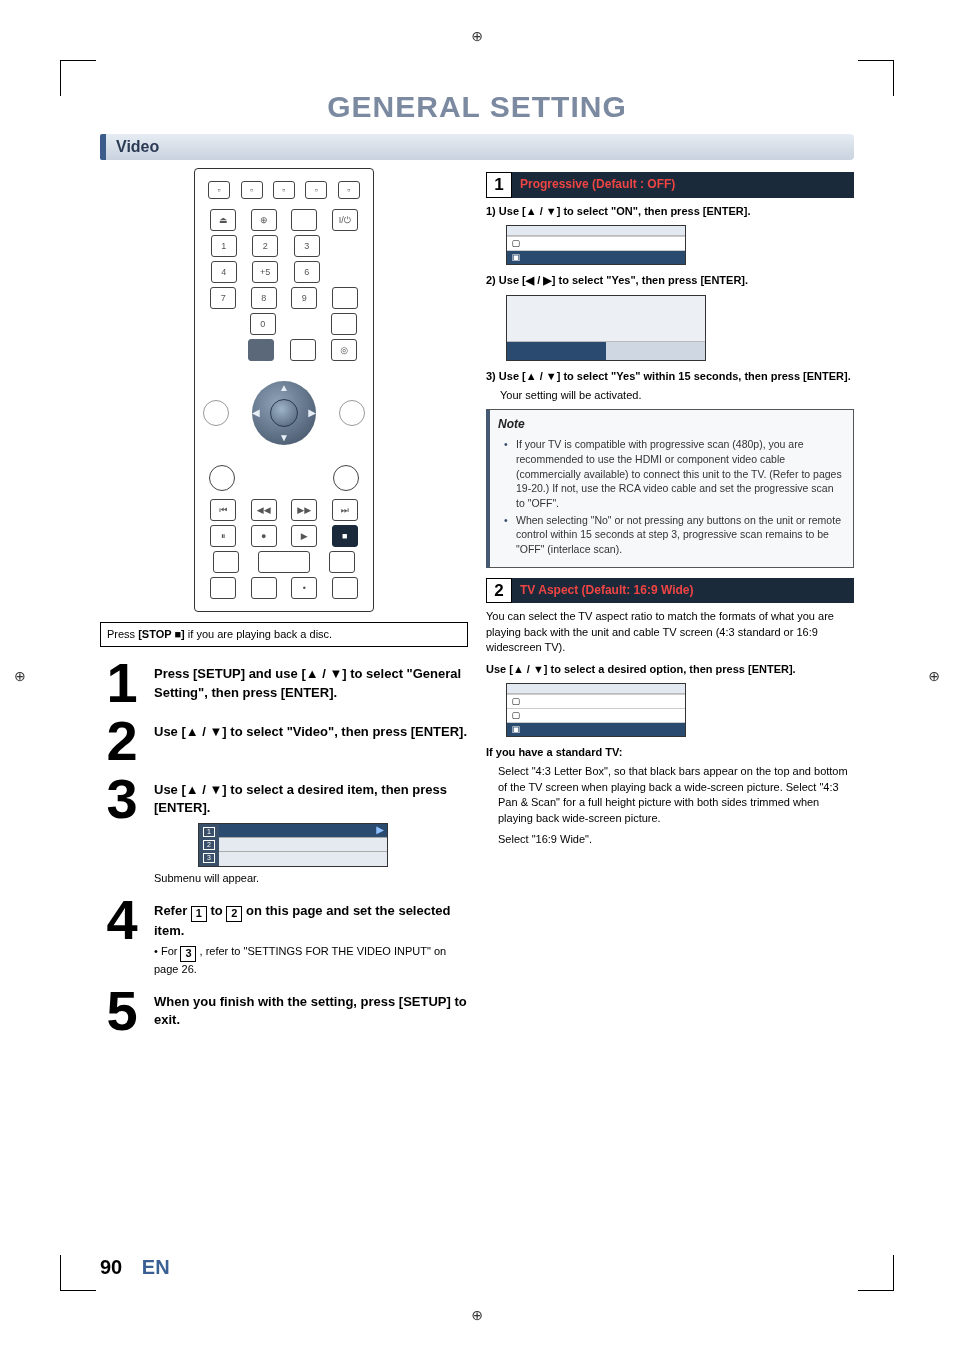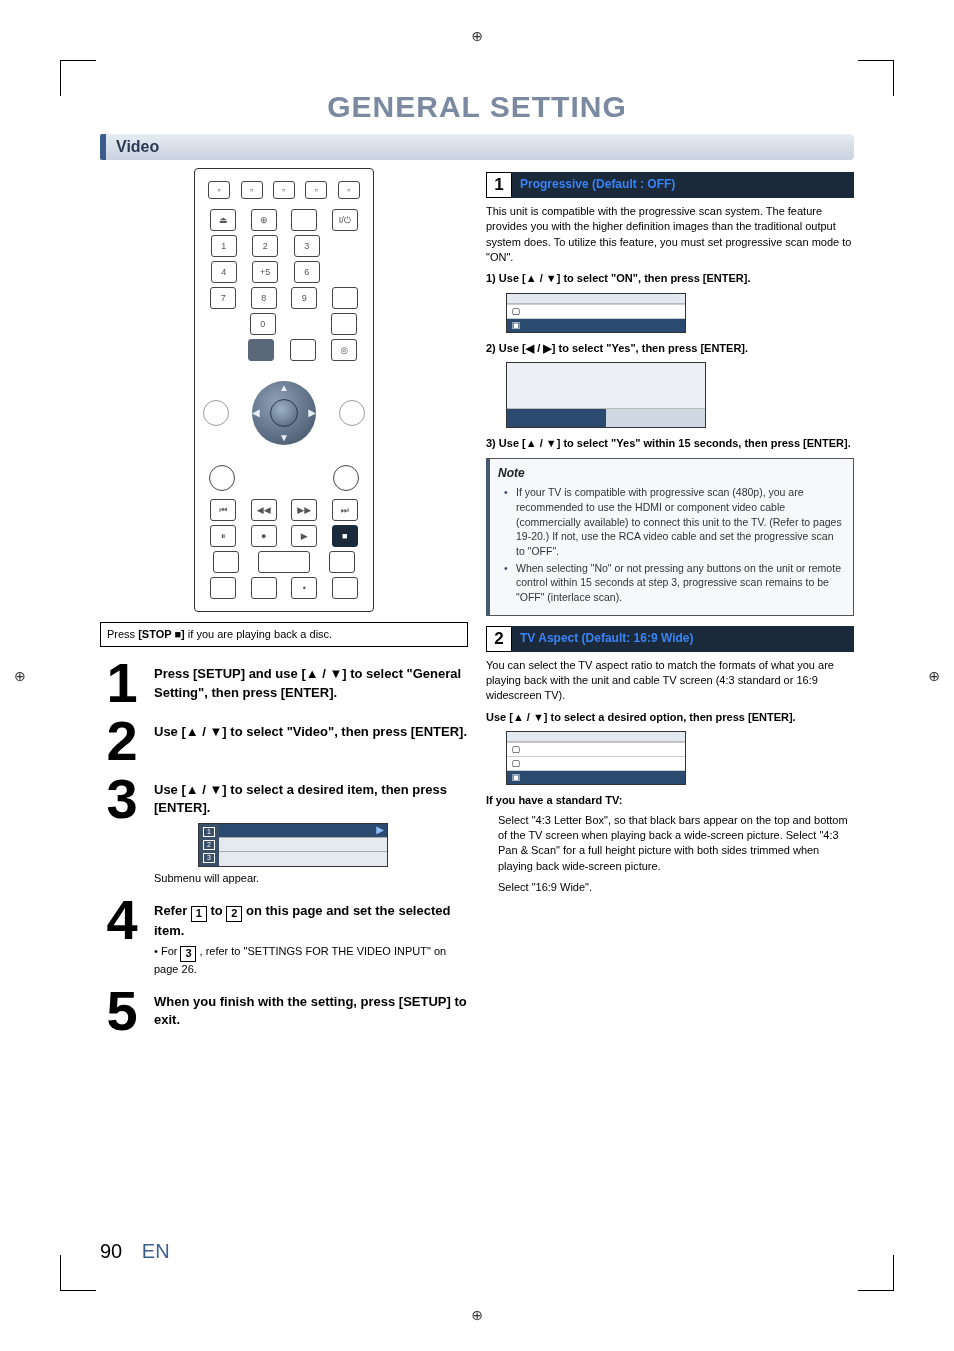--- a/index.html
+++ b/index.html
@@ -128,21 +128,21 @@
 
   
   .sub-bar {
     display:flex; align-items:stretch; margin:4px 0 6px 0;
   }
   .sub-bar .sq {
     width:26px; background:#fff; border:1.5px solid #000; display:flex;
     align-items:center; justify-content:center; font-size:17px; font-weight:800;
   }
   .sub-bar .lab {
-    flex:1; background:#1a2a3a; color:#3b82f6; font-weight:700; font-size:12px;
+    flex:1; background:#1a2a3a; color:#ef4444; font-weight:700; font-size:12px;
     padding:4px 8px;
   }
   .rt-text { font-size:11px; margin:4px 0 6px 0; }
   .rt-bold { font-size:11px; font-weight:700; margin:4px 0;}
 
   .osd {
     border:1px solid #333; width:180px; margin:6px 0 8px 20px; background:#fff;
   }
   .osd .hdr { height:10px; background:#e3e9f0; border-bottom:1px solid #bbb;}
   .osd .row { display:flex; align-items:center; height:14px; border-top:1px solid #ccc;}
@@ -162,22 +162,22 @@
   .note-box {
     border:1px solid #555; border-left:4px solid #455a72; background:#f7f8fa;
     padding:6px 8px 8px 8px; font-size:10.5px; color:#333; margin:6px 0 10px 0;
   }
   .note-box .note-title { font-style: italic; font-weight:700; font-size:12px; margin-bottom:4px; color:#222;}
   .note-box ul { list-style: none; padding-left: 10px;}
   .note-box li { position:relative; margin:2px 0; padding-left:8px;}
   .note-box li::before { content:"•"; position:absolute; left:-4px; color:#334a66;}
 
   .footer {
-    position:absolute; bottom:88px; left:100px;
-    font-size:20px; font-weight:400; color:#000;
+    position:absolute; bottom:72px; left:100px;
+    font-size:20px; font-weight:700; color:#000;
   }
   .footer .en { color:#3a5f93; margin-left:14px;}
 </style>
 </head>
 <body>
 
 <div class="page">
 
   <span class="crop-top">⊕</span>
   <span class="crop-bottom">⊕</span>
@@ -349,21 +349,20 @@
         </div>
 
       </div>
 
       <div class="col">
 
         <div class="sub-bar">
           <div class="sq">1</div>
           <div class="lab">Progressive (Default : OFF)</div>
         </div>
-        <div class="rt-text">This unit is compatible with the progressive scan system. The feature provides you with the higher definition images than the traditional output system does. To utilize this feature, you must set progressive scan mode to "ON".</div>
         <div class="rt-bold">1) Use [▲ / ▼] to select "ON", then press [ENTER].</div>
         <div class="osd">
           <div class="hdr"></div>
           <div class="row">
               <div class="ic">▢</div>
               <div class="fill"></div>
             </div>
           <div class="row sel">
               <div class="ic" style="color:#fff">▣</div>
               <div class="fill"></div>
@@ -373,20 +372,21 @@
         <div class="rt-bold">2) Use [◀ / ▶] to select "Yes", then press [ENTER].</div>
         <div class="osd2">
           <div class="top"></div>
           <div class="bar">
             <div class="half"></div>
             <div class="half lite"></div>
           </div>
         </div>
 
         <div class="rt-bold">3) Use [▲ / ▼] to select "Yes" within 15 seconds, then press [ENTER].</div>
+        <div class="rt-text" style="margin-left:14px;">Your setting will be activated.</div>
 
         <div class="note-box">
           <div class="note-title">Note</div>
           <ul>
             <li>If your TV is compatible with progressive scan (480p), you are recommended to use the HDMI or component video cable (commercially available) to connect this unit to the TV. (Refer to pages 19-20.) If not, use the RCA video cable and set the progressive scan to "OFF".</li>
             <li>When selecting "No" or not pressing any buttons on the unit or remote control within 15 seconds at step 3, progressive scan remains to be "OFF" (interlace scan).</li>
           </ul>
         </div>
 
         <div class="sub-bar">

